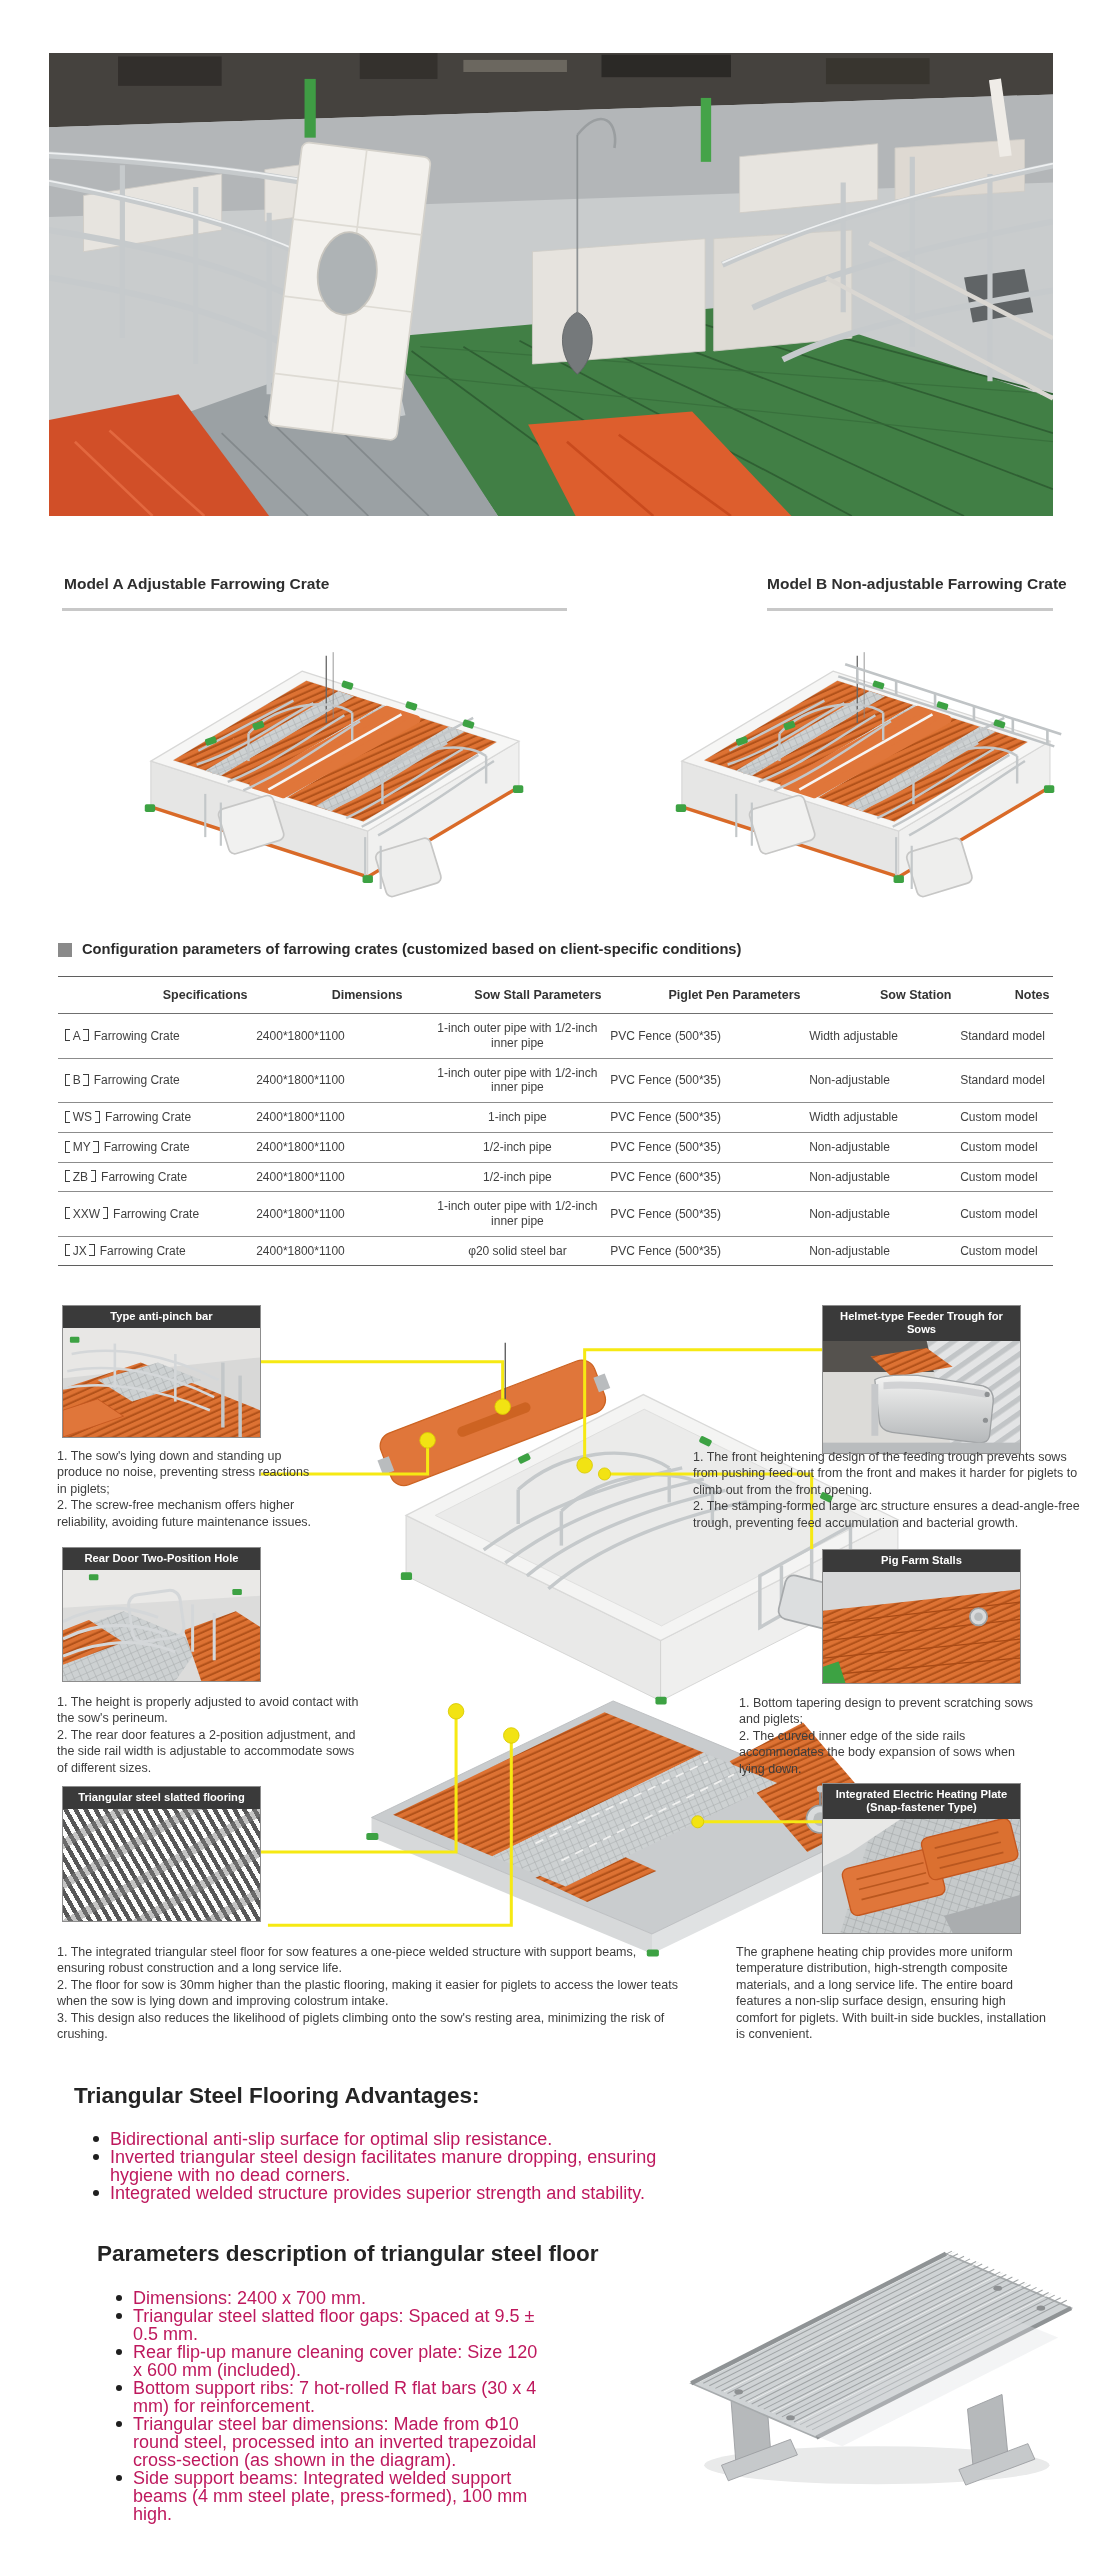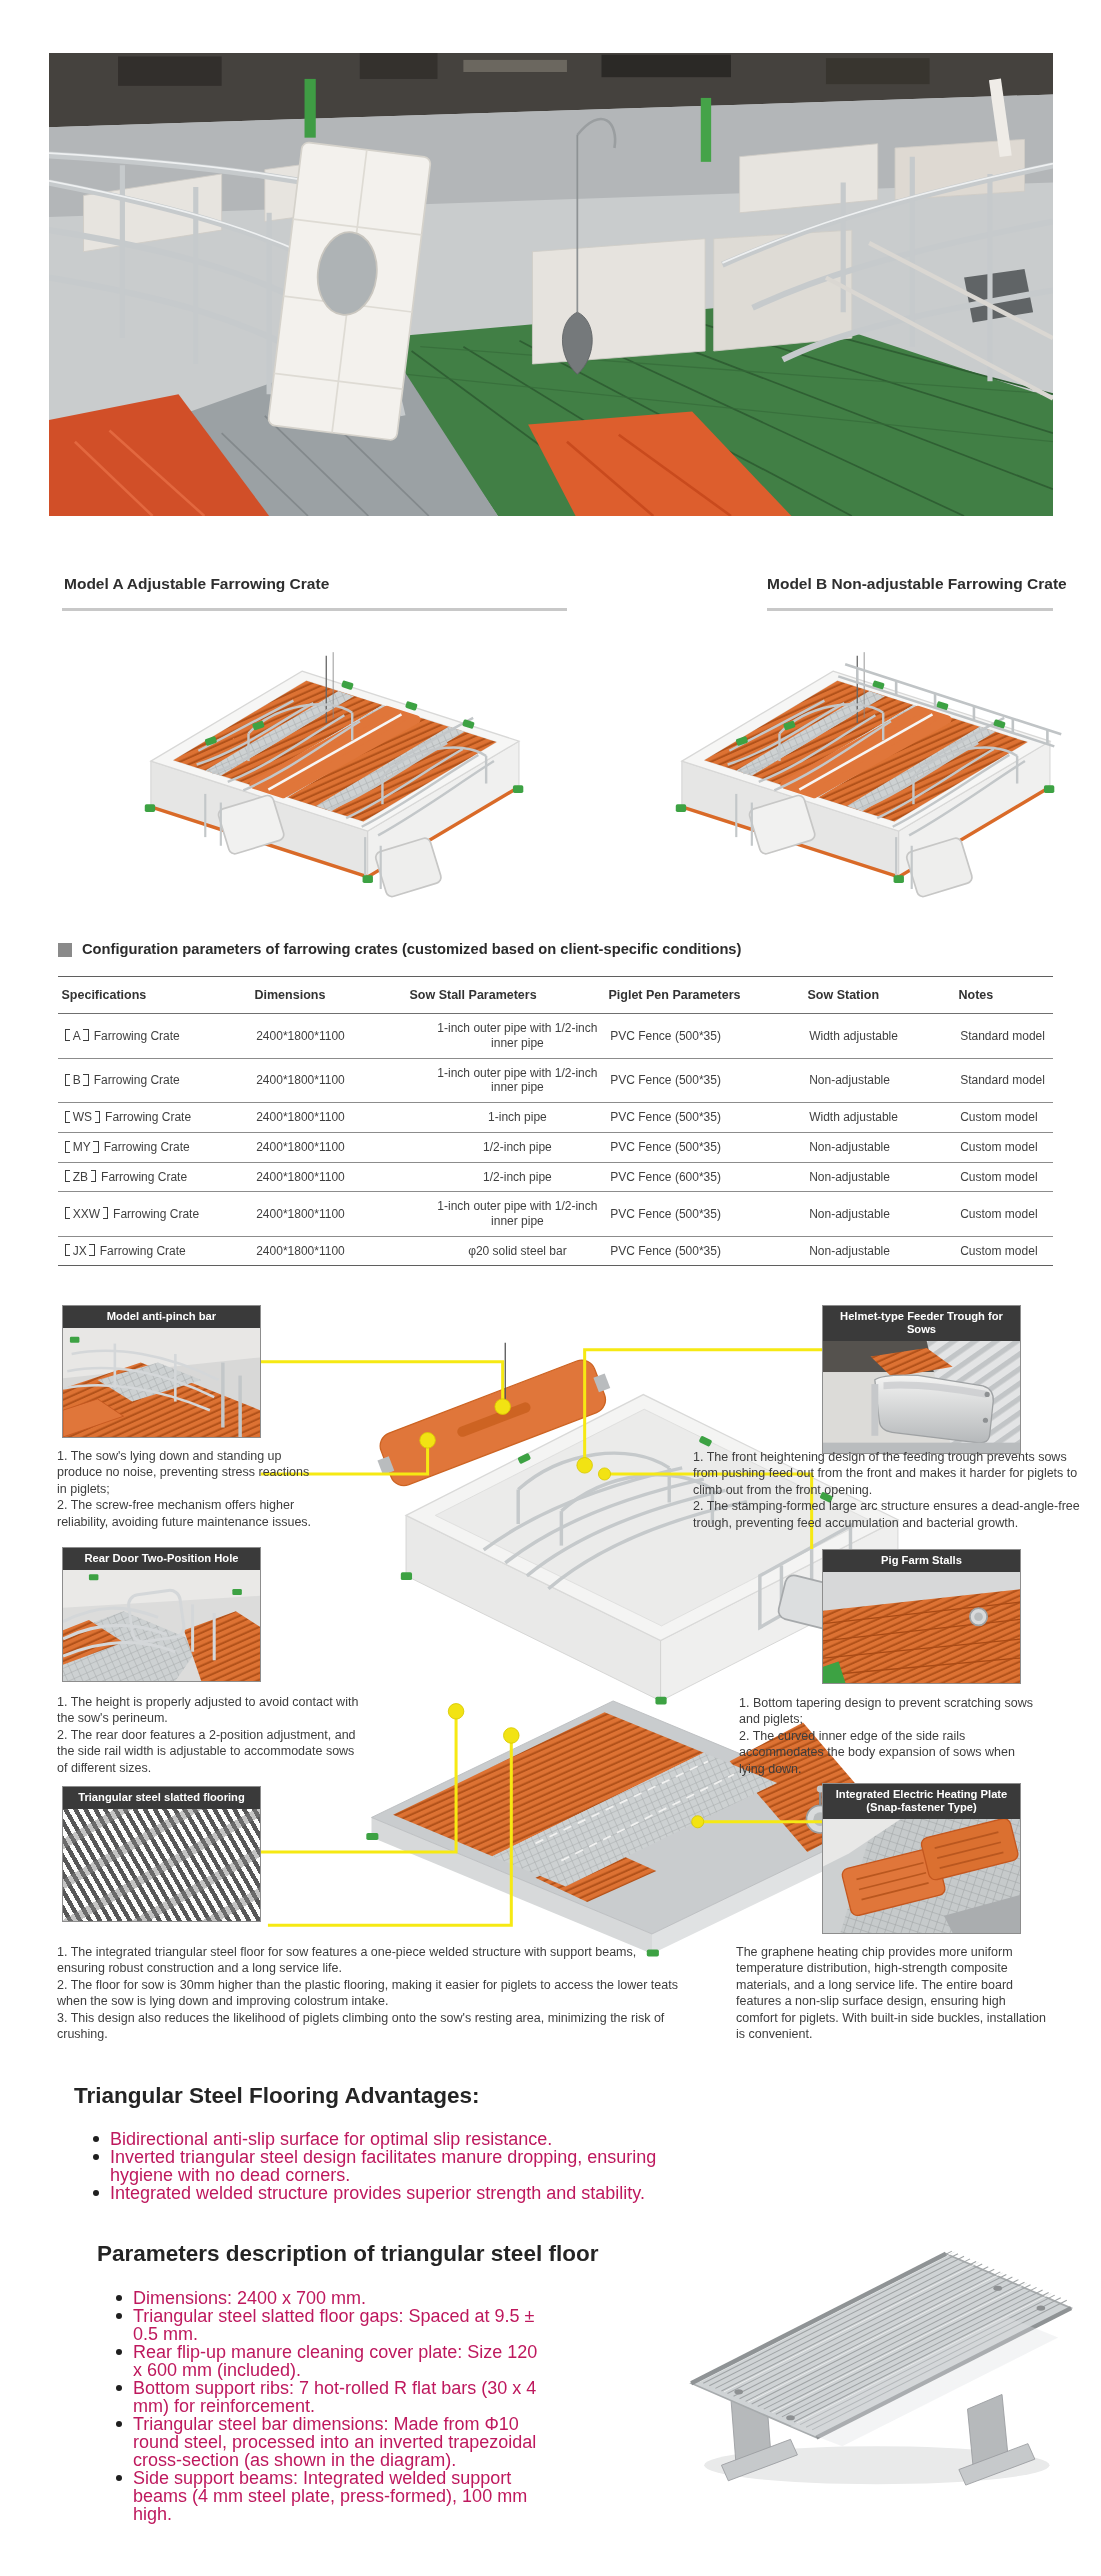--- a/index.html
+++ b/index.html
@@ -12,21 +12,21 @@
   .m-title{position:absolute;font-size:15.5px;font-weight:bold;color:#2e2e2e;white-space:nowrap;}
   .t-underline{position:absolute;height:2.6px;background:#c8c8c8;}
 
   
   .sq-marker{position:absolute;width:14px;height:14px;background:#8a8a8a;}
   .cfg-head{position:absolute;font-size:14.7px;font-weight:bold;color:#2b2b2b;white-space:nowrap;}
 
   
   .spec-table{position:absolute;left:58px;top:972px;width:995px;border-collapse:collapse;table-layout:fixed;
               font-size:12px;color:#3f3f3f;border-top:1.7px solid #5f5f5f;border-bottom:1.7px solid #5f5f5f;}
-  .spec-table th{font-size:12.5px;font-weight:bold;color:#333;text-align:left;padding:11.2px 3.5px;border-bottom:1.7px solid #6f6f6f;}
+  .spec-table th{font-size:12.5px;font-weight:bold;color:#333;text-align:right;padding:11.2px 3.5px;border-bottom:1.7px solid #6f6f6f;}
   .spec-table td{vertical-align:middle;padding:7px 5.2px;border-bottom:1.3px solid #8c8c8c;line-height:14.7px;}
   .spec-table tr:last-child td{border-bottom:none;}
   .spec-table td.c-spec{text-align:left;padding-left:7px;white-space:nowrap;}
   .spec-table td.c-stall{text-align:center;padding-left:29px;}
   .lb,.rb{display:inline-block;box-sizing:border-box;width:5.2px;height:12px;vertical-align:-1.7px;}
   .lb{border:1.7px solid #3d3d3d;border-right:none;margin-right:2.6px;}
   .rb{border:1.7px solid #3d3d3d;border-left:none;margin-left:2.6px;margin-right:5.2px;}
 
   
   .card{position:absolute;width:199px;border:0.9px solid #8d8d8d;background:#fff;box-sizing:border-box;z-index:3;}
@@ -409,21 +409,21 @@
       <circle cx="495" cy="173" r="9"></circle>
       <circle cx="677" cy="202" r="9"></circle>
       <circle cx="700" cy="212" r="7"></circle>
       <circle cx="528" cy="487" r="9"></circle>
       <circle cx="592" cy="515" r="9"></circle>
       <circle cx="808" cy="615" r="7"></circle>
     </g>
   </svg>
 
   <div class="card" style="left:62px;top:1301px">
-    <div class="card-hd">Model anti-pinch bar</div>
+    <div class="card-hd">Type anti-pinch bar</div>
     <div class="card-img" style="height:109px">
       <svg viewBox="0 0 228 126" preserveAspectRatio="none">
         <rect width="228" height="126" fill="#d8d8d7"></rect>
         <polygon points="0,0 228,0 228,34 0,58" fill="#e8e7e5"></polygon>
         <polygon points="0,126 0,70 90,40 228,95 228,126" fill="url(#pat-slat)"></polygon>
         <polygon points="40,60 110,40 160,60 80,85" fill="url(#pat-mesh)"></polygon>
         <polygon points="0,95 40,82 70,102 0,126" fill="#e0763a" stroke="#c4571f"></polygon>
         <g fill="none" stroke="#d4d7d9" stroke-width="3">
           <path d="M10,30 C60,20 120,30 180,60"></path>
           <path d="M5,50 C55,40 115,50 175,80"></path>

